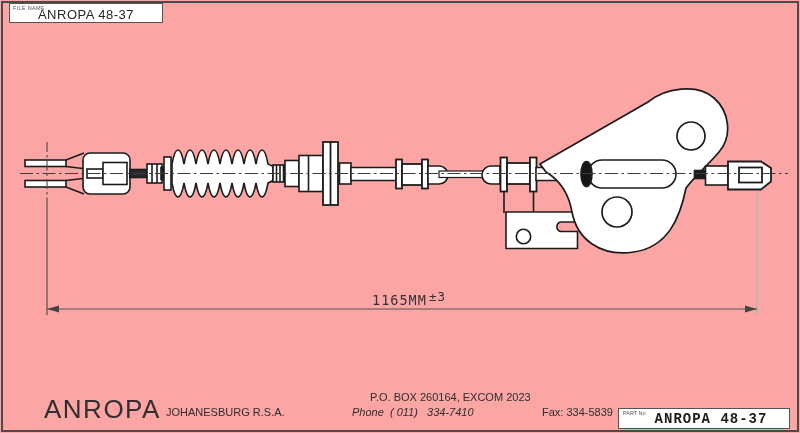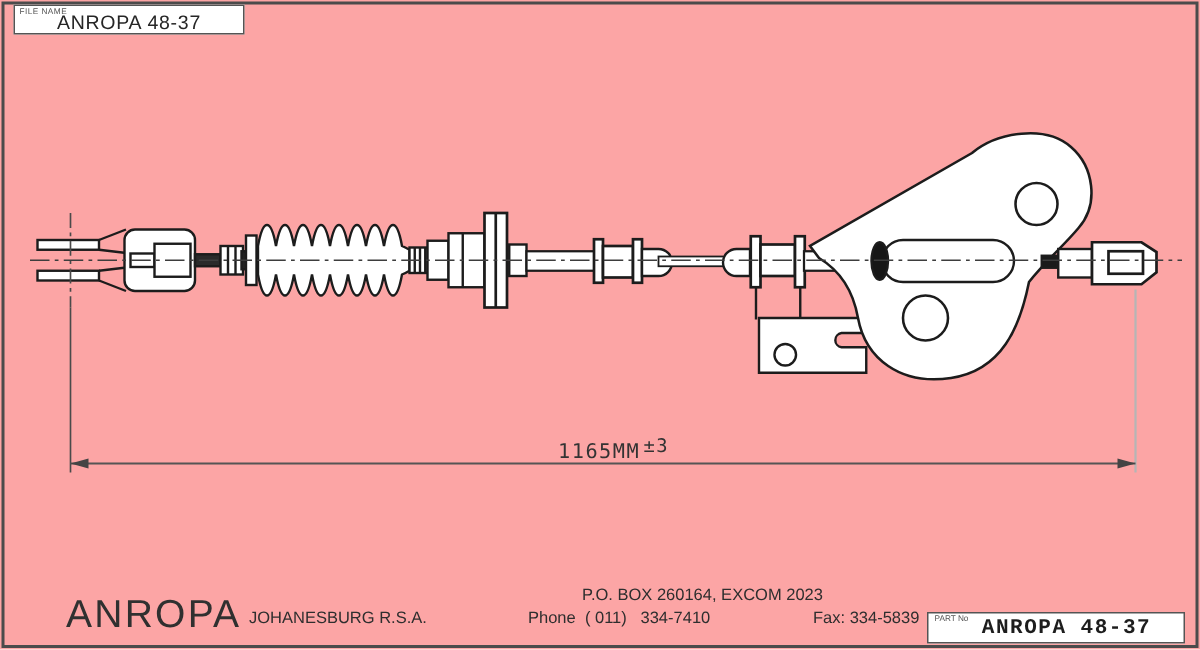--- a/index.html
+++ b/index.html
@@ -11,22 +11,22 @@
             background:#fff;box-sizing:border-box;}
   #file-box .tiny-label{position:absolute;left:3px;top:1px;font-size:5.5px;color:#555;letter-spacing:.3px;}
   #file-box .value{display:block;text-align:center;margin-top:3px;font-size:13px;color:#262626;letter-spacing:.5px;}
   
   #drawing{position:absolute;left:0;top:0;width:800px;height:433px;}
   
   .tb{position:absolute;white-space:pre;}
   #company{left:44px;top:394px;font-size:26px;letter-spacing:1.5px;color:#303030;}
   #addr1{left:166px;top:391px;font-size:11px;}
   #addr2{left:166px;top:406px;font-size:11px;}
-  #pobox{left:388px;top:391px;font-size:11px;}
-  #phone{left:352px;top:406px;font-size:11px;}
+  #pobox{left:370px;top:391px;font-size:11px;}
+  #phone{left:352px;top:406px;font-size:11px;font-style:italic;}
   #fax{left:518px;top:406px;font-size:11px;padding-left:24px;}
   #part-box{position:absolute;left:618px;top:408px;width:172px;height:21px;border:1.5px solid #545454;
             background:#fff;box-sizing:border-box;}
   #part-box .tiny-label{position:absolute;left:4px;top:1px;font-size:5.5px;color:#555;}
   #part-box .value{display:block;text-align:center;padding-left:14px;margin-top:2px;
                    font-family:"Liberation Mono",monospace;font-weight:bold;font-size:14px;
                    letter-spacing:1px;color:#1d1d1d;}
   .dim-text{font-family:"DejaVu Sans Mono",monospace;fill:#333;letter-spacing:1px;}
 </style>
 </head>

